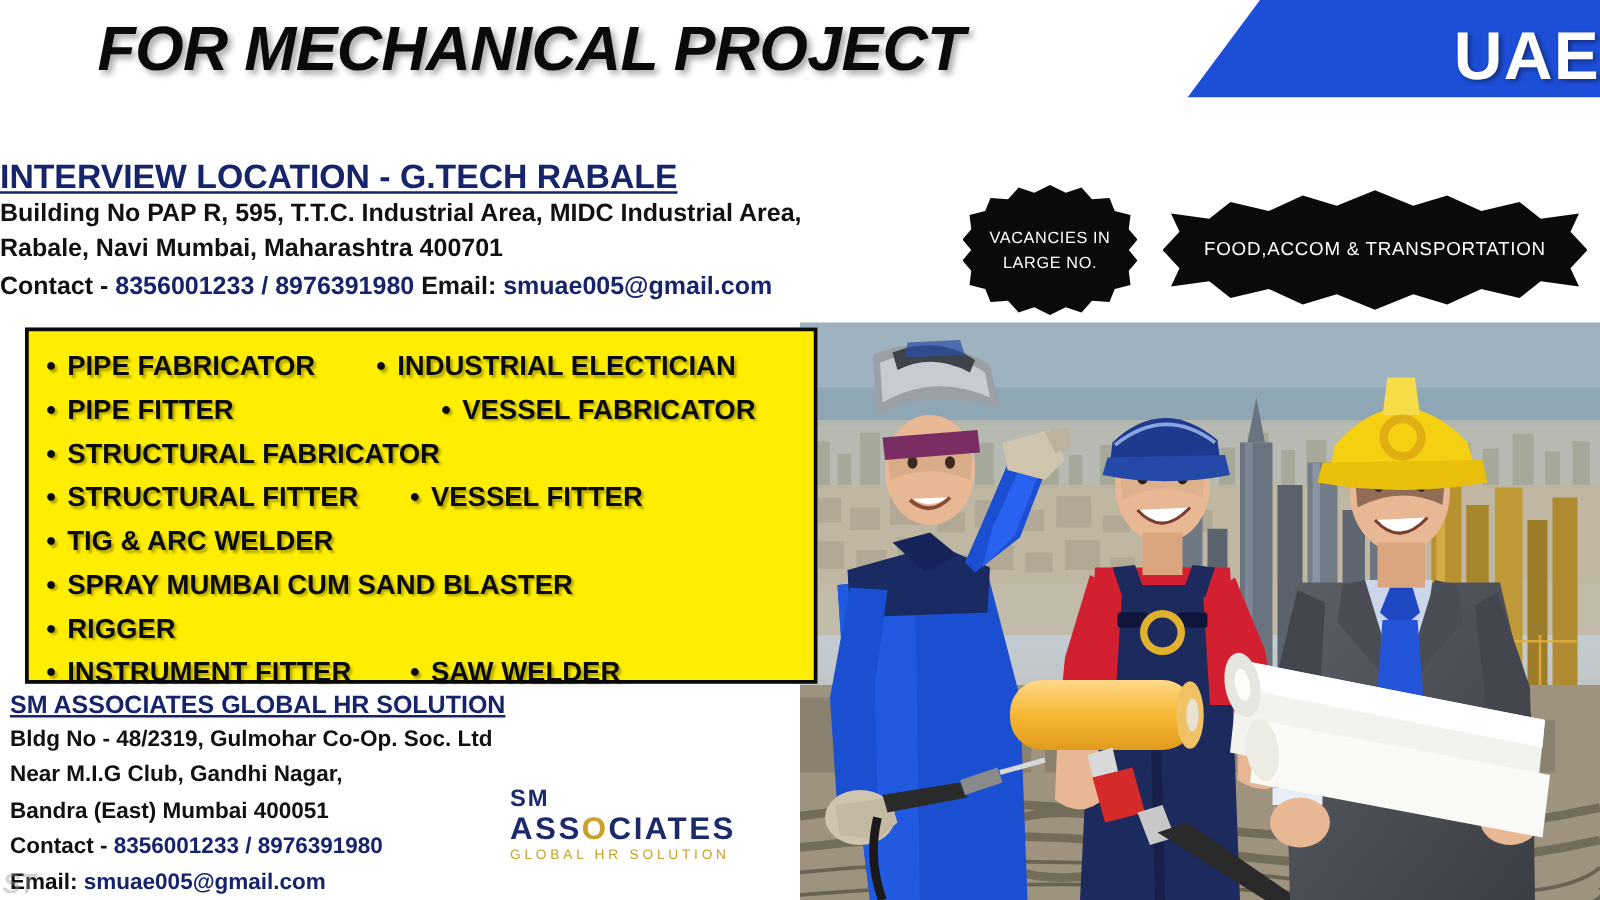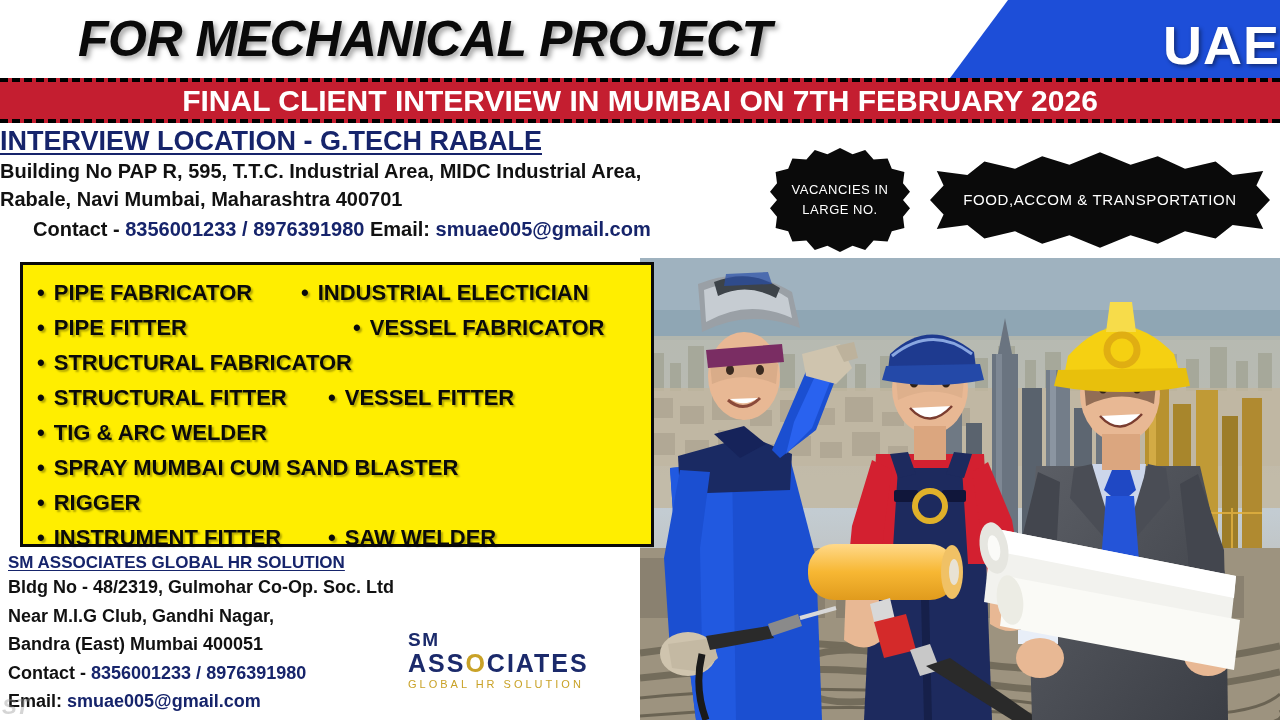--- a/index.html
+++ b/index.html
@@ -38,21 +38,21 @@
     color:#ffffff;font-size:30px;font-weight:bold;letter-spacing:0px;white-space:nowrap;
   }
 
   
   .location{position:absolute;left:0;top:127px;width:780px;}
   .loc-title{
     font-size:27px;font-weight:bold;color:#16246b;text-decoration:underline;
     text-underline-offset:3px;line-height:1.1;white-space:nowrap;
   }
   .loc-line{font-size:20px;font-weight:bold;color:#111;line-height:1.42;white-space:nowrap;}
-  .loc-contact{font-size:20px;font-weight:bold;color:#111;line-height:1.5;white-space:nowrap;margin-top:1px;margin-left:33px;}
+  .loc-contact{font-size:20px;font-weight:bold;color:#111;line-height:1.5;white-space:nowrap;margin-top:1px;}
   .blue{color:#16246b;}
 
   
   .badge{
     position:absolute;background:#0a0a0a;color:#fff;display:flex;
     align-items:center;justify-content:center;text-align:center;
   }
   .badge-round{
     left:770px;top:148px;width:140px;height:104px;
     clip-path:polygon(50% 0%,59% 6%,68% 2%,74% 11%,84% 10%,87% 20%,96% 23%,95% 34%,
@@ -87,21 +87,21 @@
   }
   .job-item::before{content:"\2022";margin-right:9px;}
   .col1{left:14px;}
   .col2{left:278px;}
   .col2b{left:330px;}
   .col2c{left:305px;}
 
   
   .footer{position:absolute;left:8px;top:552px;width:470px;}
   .foot-title{
-    font-size:17px;font-weight:bold;color:#16246b;text-decoration:underline;
+    font-size:20px;font-weight:bold;color:#16246b;text-decoration:underline;
     text-underline-offset:2px;line-height:1.25;white-space:nowrap;
   }
   .foot-line{font-size:18px;font-weight:bold;color:#111;line-height:1.58;white-space:nowrap;}
 
   .logo{position:absolute;left:408px;top:630px;width:210px;}
   .logo-sm{font-size:19px;font-weight:bold;color:#1b2a6b;letter-spacing:1.5px;line-height:1.05;}
   .logo-assoc{font-size:25px;font-weight:bold;color:#1b2a6b;letter-spacing:2px;line-height:1.05;}
   .logo-assoc .gold-o{color:#c9a227;}
   .logo-tag{font-size:11px;color:#c9a227;letter-spacing:3px;line-height:1.6;}
 
@@ -115,23 +115,20 @@
 
 <div class="poster">
 
   <div class="header">
     <div class="main-title">FOR MECHANICAL PROJECT</div>
     <div class="uae-block">
       <span class="uae-text">UAE</span>
     </div>
   </div>
 
-  <div class="red-banner">
-    <span class="red-banner-text">FINAL CLIENT INTERVIEW IN MUMBAI ON 7TH FEBRUARY 2026</span>
-  </div>
 
   <div class="location">
     <div class="loc-title">INTERVIEW LOCATION - G.TECH RABALE</div>
     <div class="loc-line">Building No PAP R, 595, T.T.C. Industrial Area, MIDC Industrial Area,</div>
     <div class="loc-line">Rabale, Navi Mumbai, Maharashtra 400701</div>
     <div class="loc-contact">
       <span>Contact -</span>
       <span class="blue">8356001233</span>
       <span class="blue">/</span>
       <span class="blue">8976391980</span>

